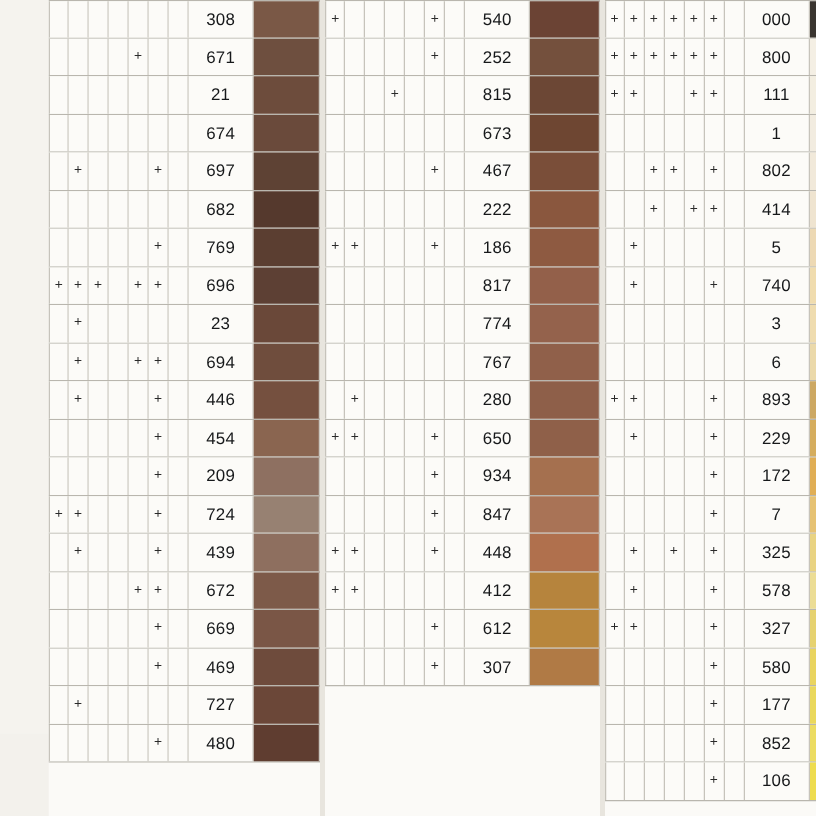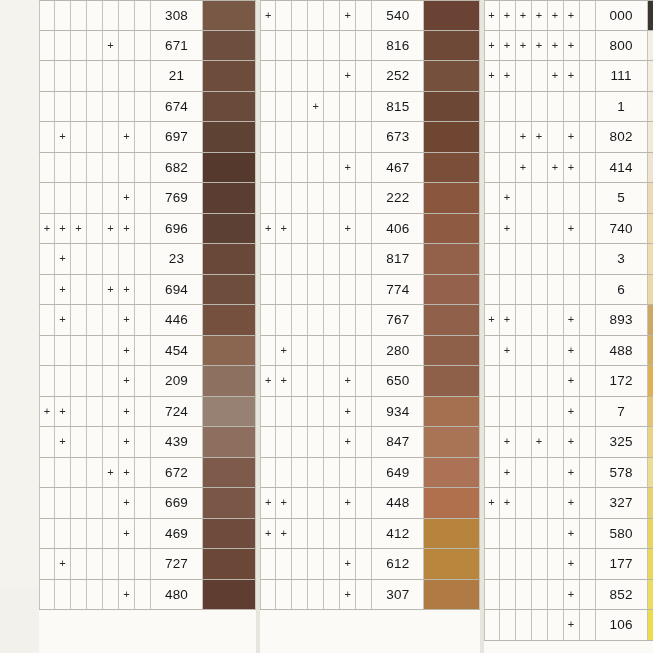--- a/index.html
+++ b/index.html
@@ -387,33 +387,20 @@
             <div class="num">540</div>
             <div class="swatch" style="background: rgb(107, 67, 52);"></div>
           </div>
           <div class="row">
             <div class="checks">
               <div class="cell first"></div>
               <div class="cell"></div>
               <div class="cell"></div>
               <div class="cell"></div>
               <div class="cell"></div>
-              <div class="cell"></div>
-              <div class="cell"></div>
-            </div>
-            <div class="num">816</div>
-            <div class="swatch" style="background: rgb(111, 73, 56);"></div>
-          </div>
-          <div class="row">
-            <div class="checks">
-              <div class="cell first"></div>
-              <div class="cell"></div>
-              <div class="cell"></div>
-              <div class="cell"></div>
-              <div class="cell"></div>
               <div class="cell">+</div>
               <div class="cell"></div>
             </div>
             <div class="num">252</div>
             <div class="swatch" style="background: rgb(116, 80, 61);"></div>
           </div>
           <div class="row">
             <div class="checks">
               <div class="cell first"></div>
               <div class="cell"></div>
@@ -468,21 +455,21 @@
           <div class="row">
             <div class="checks">
               <div class="cell first">+</div>
               <div class="cell">+</div>
               <div class="cell"></div>
               <div class="cell"></div>
               <div class="cell"></div>
               <div class="cell">+</div>
               <div class="cell"></div>
             </div>
-            <div class="num">406</div>
+            <div class="num">186</div>
             <div class="swatch" style="background: rgb(142, 90, 65);"></div>
           </div>
           <div class="row">
             <div class="checks">
               <div class="cell first"></div>
               <div class="cell"></div>
               <div class="cell"></div>
               <div class="cell"></div>
               <div class="cell"></div>
               <div class="cell"></div>
@@ -561,33 +548,20 @@
               <div class="cell first"></div>
               <div class="cell"></div>
               <div class="cell"></div>
               <div class="cell"></div>
               <div class="cell"></div>
               <div class="cell">+</div>
               <div class="cell"></div>
             </div>
             <div class="num">847</div>
             <div class="swatch" style="background: rgb(169, 115, 86);"></div>
-          </div>
-          <div class="row">
-            <div class="checks">
-              <div class="cell first"></div>
-              <div class="cell"></div>
-              <div class="cell"></div>
-              <div class="cell"></div>
-              <div class="cell"></div>
-              <div class="cell"></div>
-              <div class="cell"></div>
-            </div>
-            <div class="num">649</div>
-            <div class="swatch" style="background: rgb(171, 114, 86);"></div>
           </div>
           <div class="row">
             <div class="checks">
               <div class="cell first">+</div>
               <div class="cell">+</div>
               <div class="cell"></div>
               <div class="cell"></div>
               <div class="cell"></div>
               <div class="cell">+</div>
               <div class="cell"></div>
@@ -785,21 +759,21 @@
           <div class="row">
             <div class="checks">
               <div class="cell first"></div>
               <div class="cell">+</div>
               <div class="cell"></div>
               <div class="cell"></div>
               <div class="cell"></div>
               <div class="cell">+</div>
               <div class="cell"></div>
             </div>
-            <div class="num">488</div>
+            <div class="num">229</div>
             <div class="swatch" style="background: rgb(213, 173, 94);"></div>
           </div>
           <div class="row">
             <div class="checks">
               <div class="cell first"></div>
               <div class="cell"></div>
               <div class="cell"></div>
               <div class="cell"></div>
               <div class="cell"></div>
               <div class="cell">+</div>

